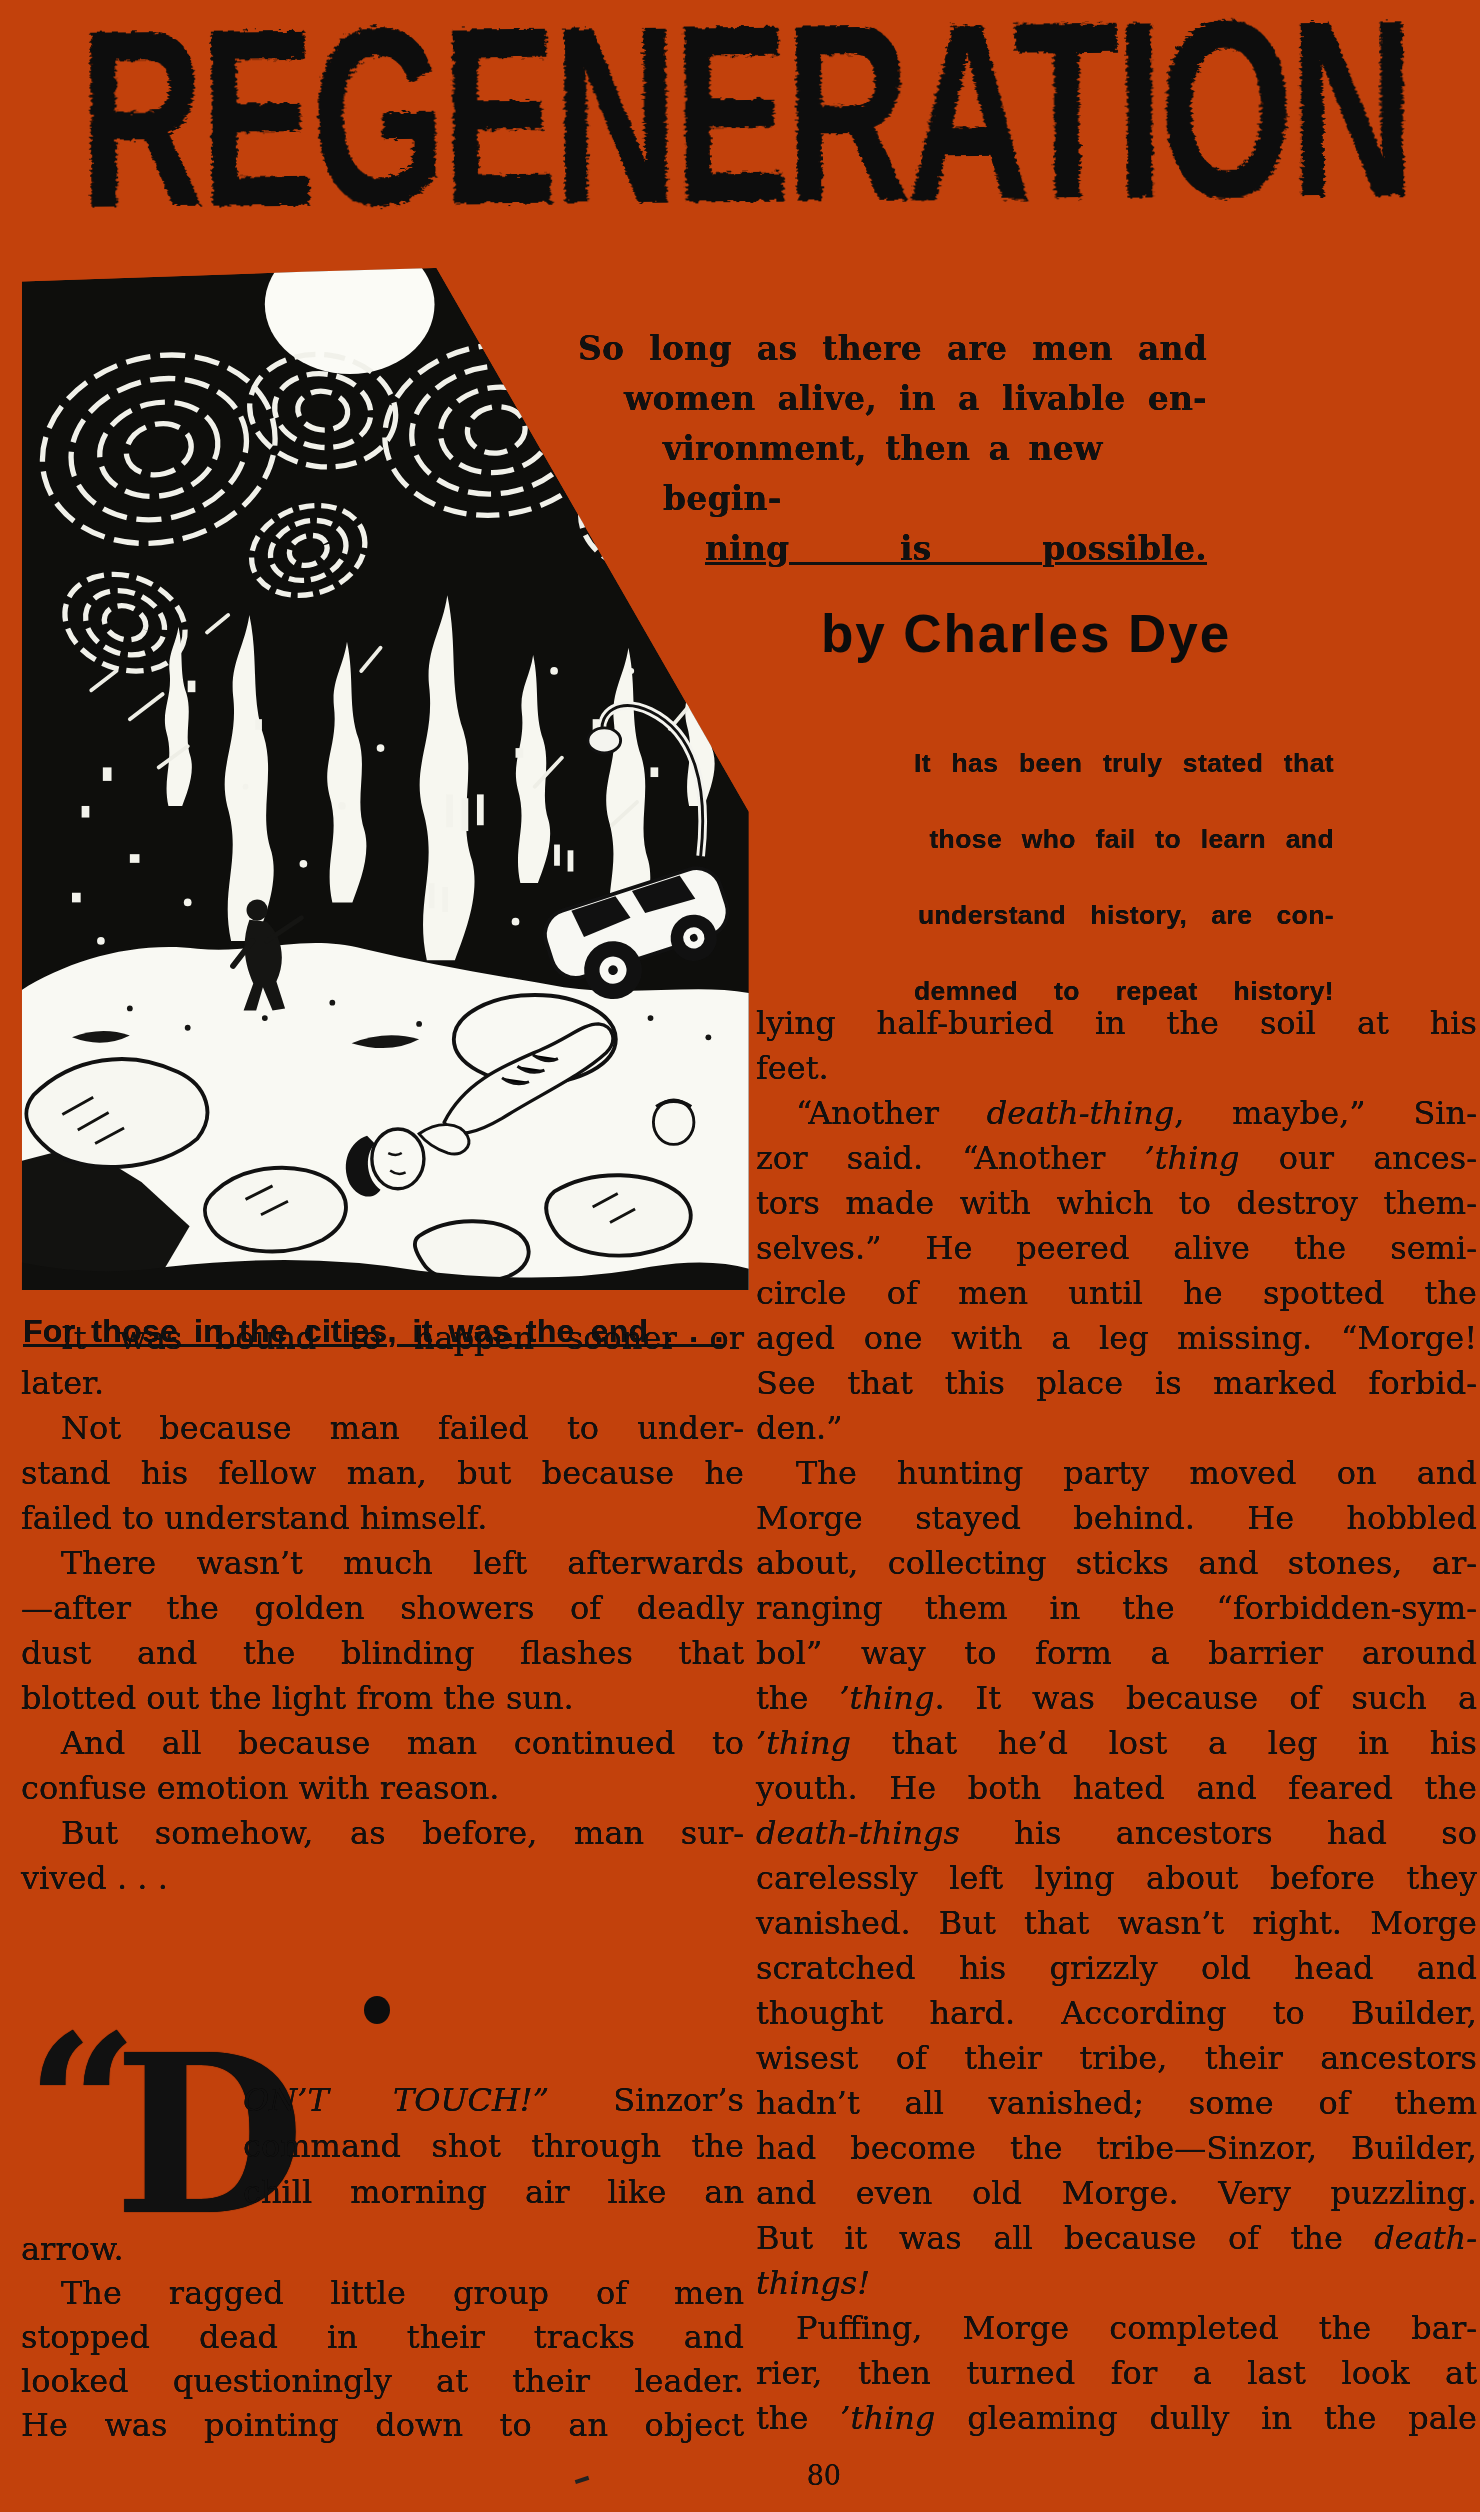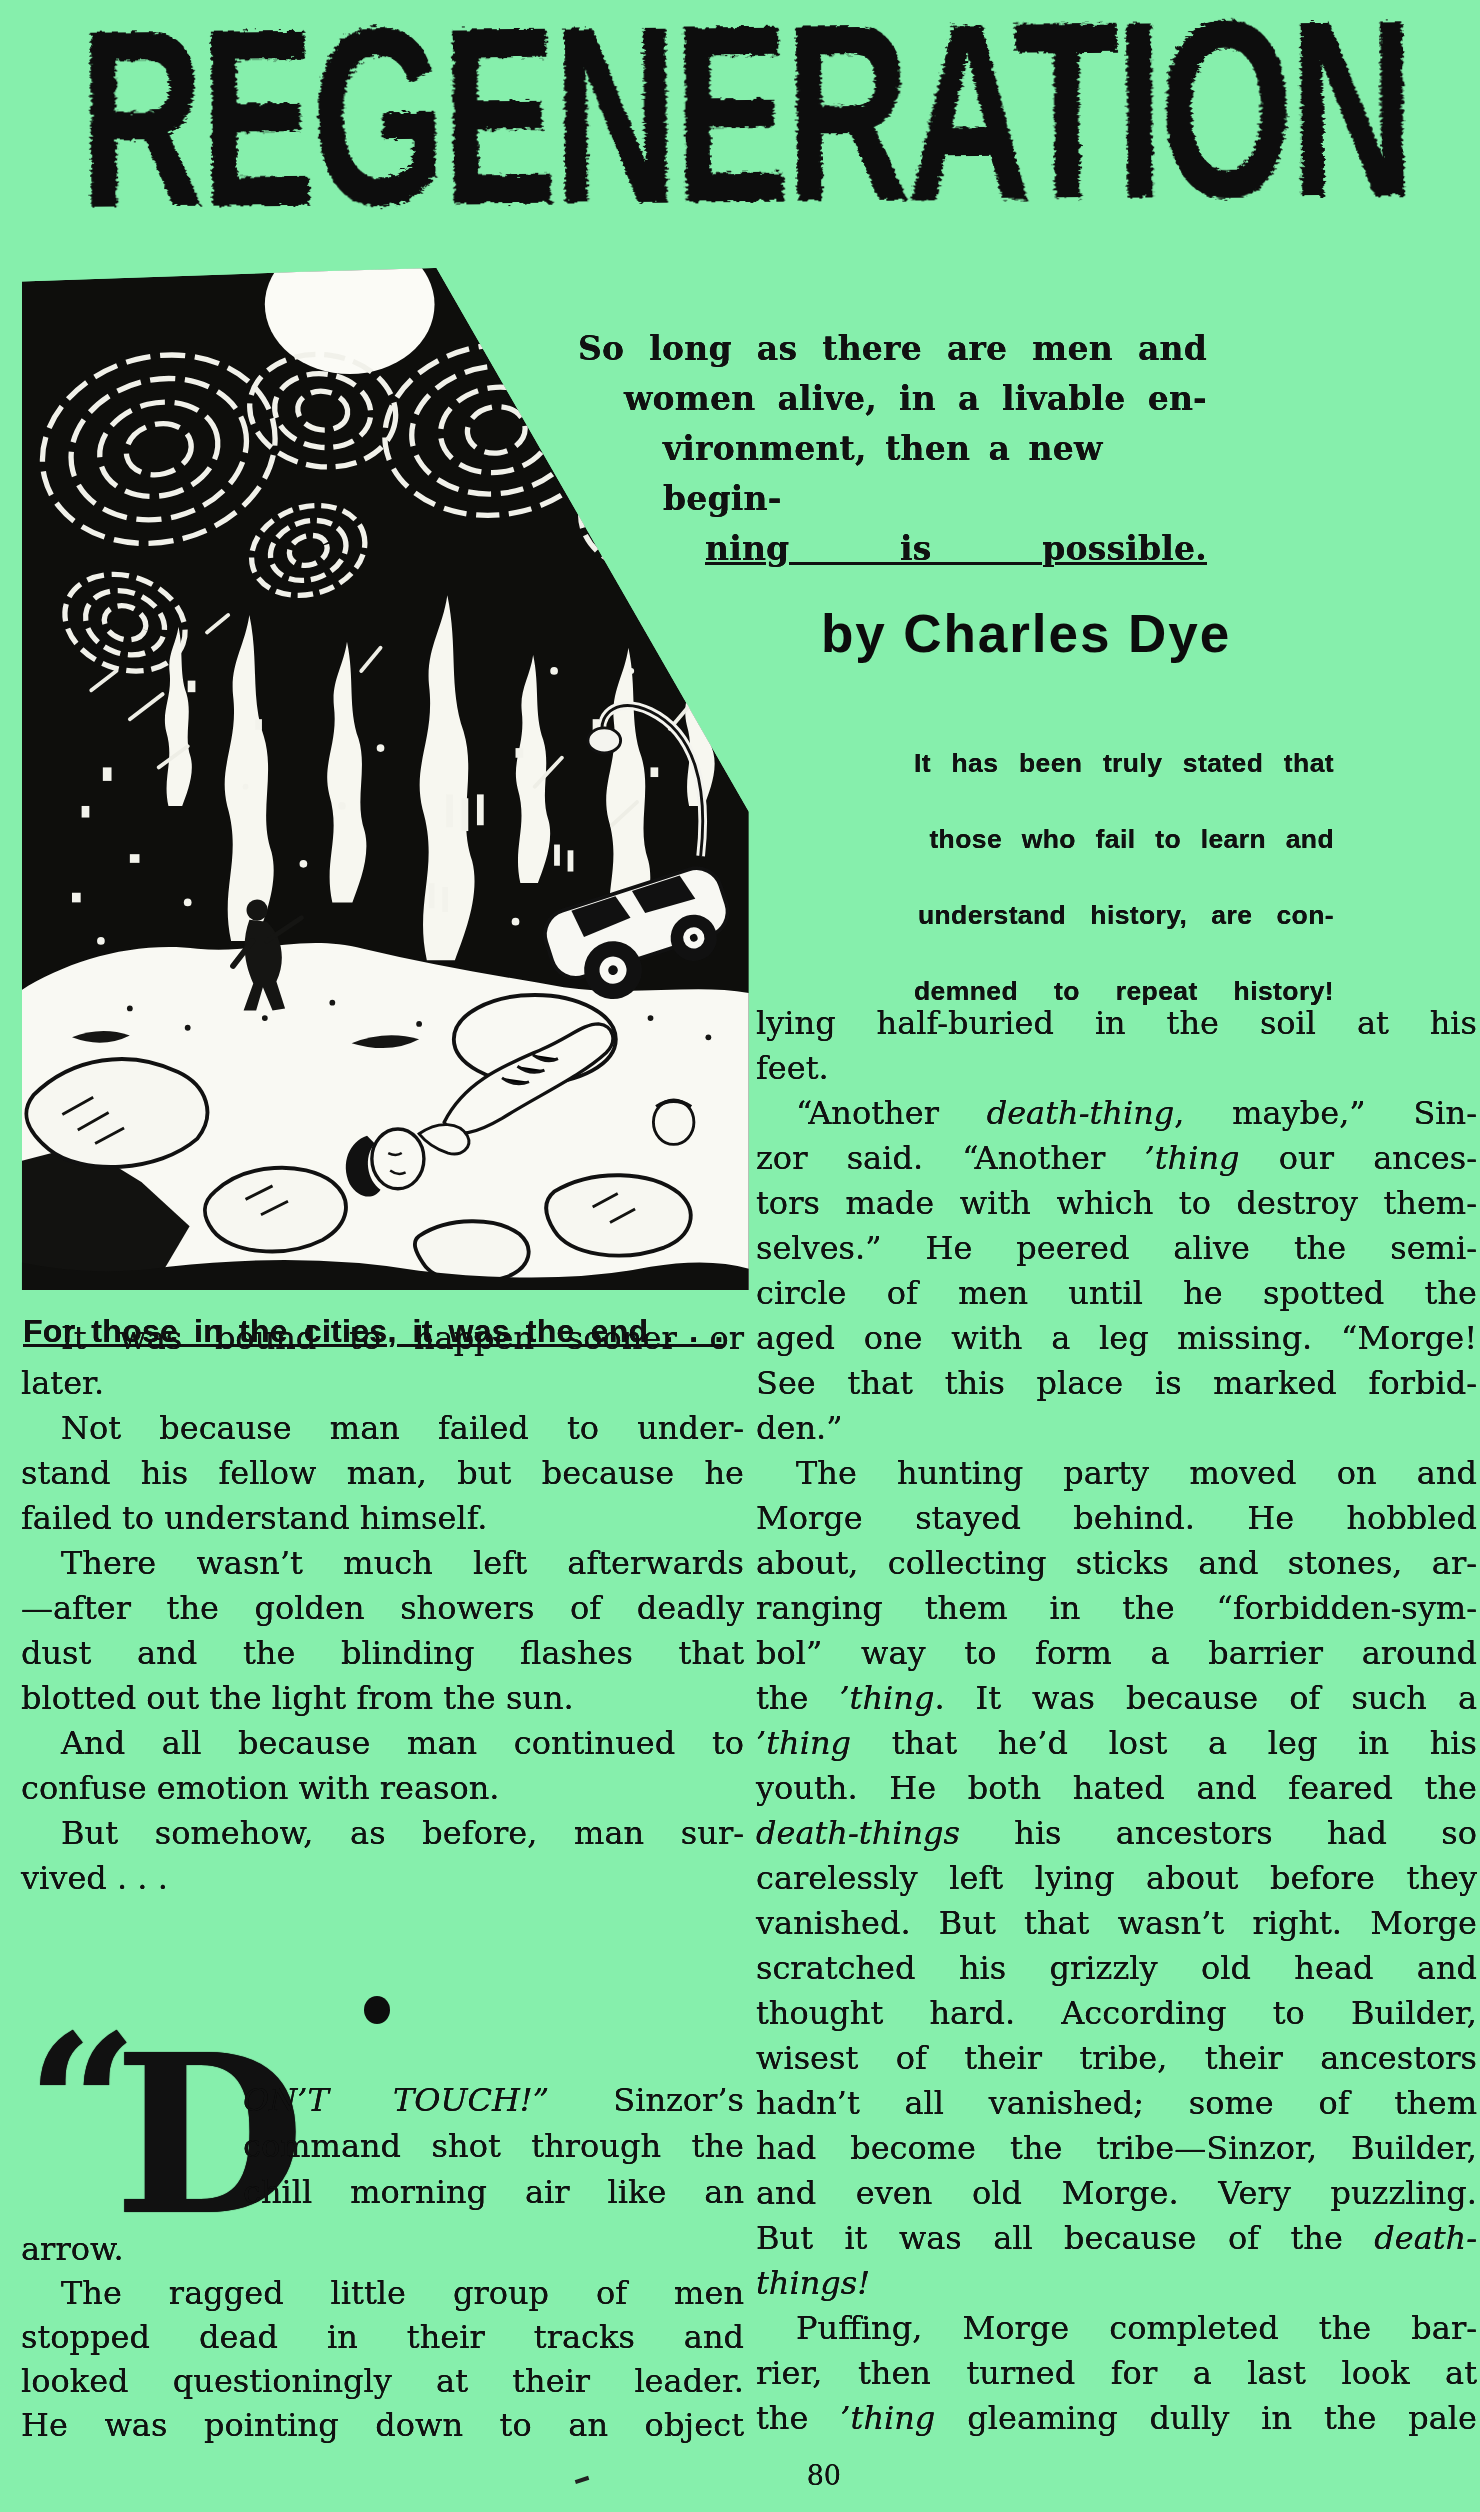--- a/index.html
+++ b/index.html
@@ -1,18 +1,18 @@
 <!DOCTYPE html>
 <html><head>
 <meta charset="utf-8">
 <style>
   html,body{margin:0;padding:0;background:#6b6b66;}
   .page{
     position:relative;width:1481px;height:2512px;margin:0 auto;
-    background:#86efac;overflow:hidden;
+    background:#c2410c;overflow:hidden;
     font-family:"DejaVu Serif",serif;color:#111;
   }
   .page *{box-sizing:border-box;}
   
   .title-wrap{position:absolute;left:73px;top:9.6px;width:1346px;height:210px;transform:rotate(-0.5deg);}
   
   .illus{position:absolute;left:13.5px;top:266px;width:735px;height:1024px;}
   
   .blurb{position:absolute;left:578px;top:324px;width:629px;
     font-weight:bold;font-size:33px;line-height:50px;word-spacing:6.7px;letter-spacing:0.2px;

